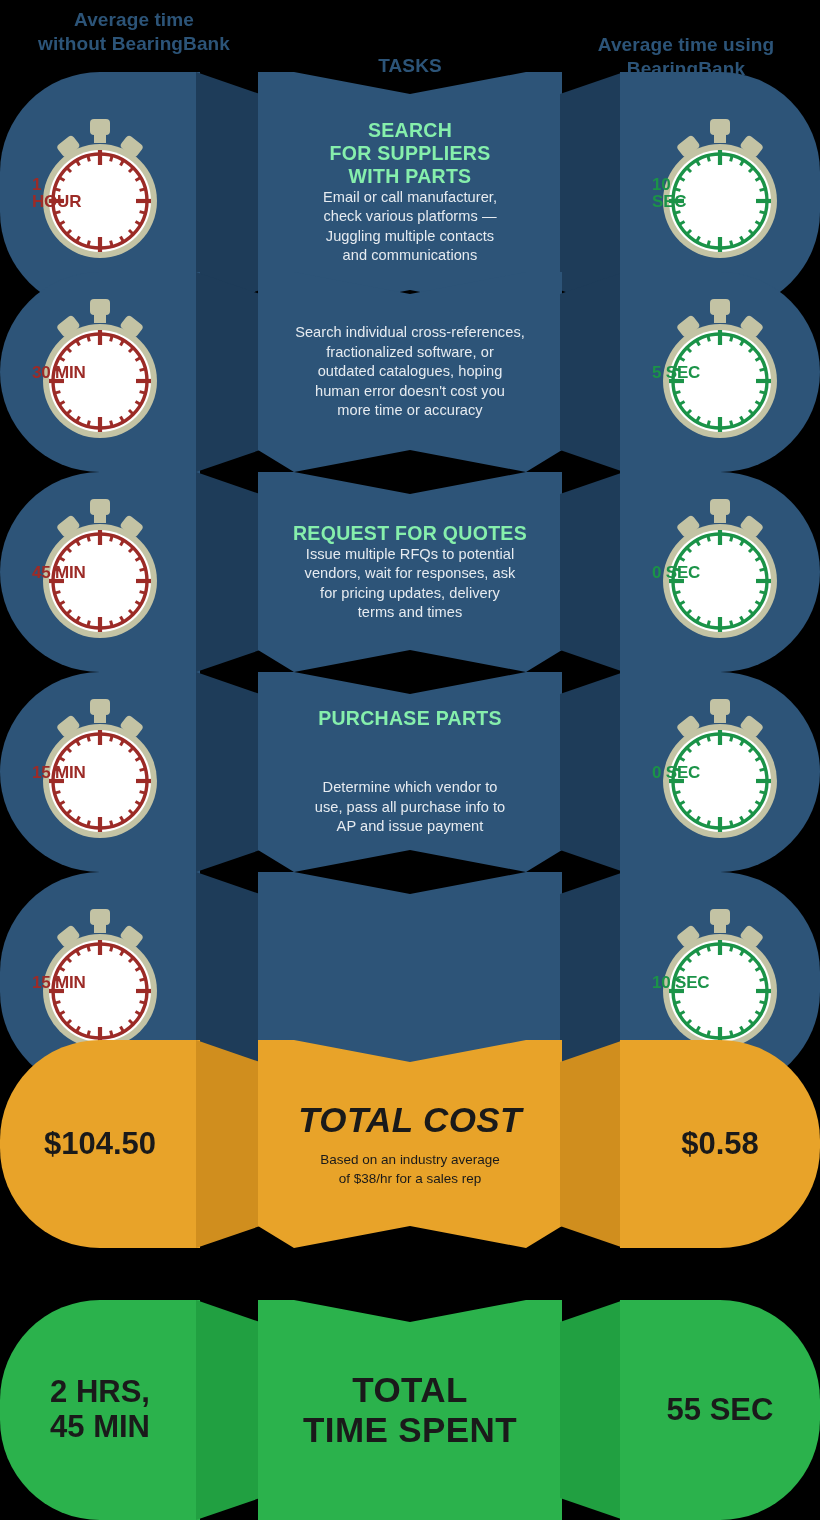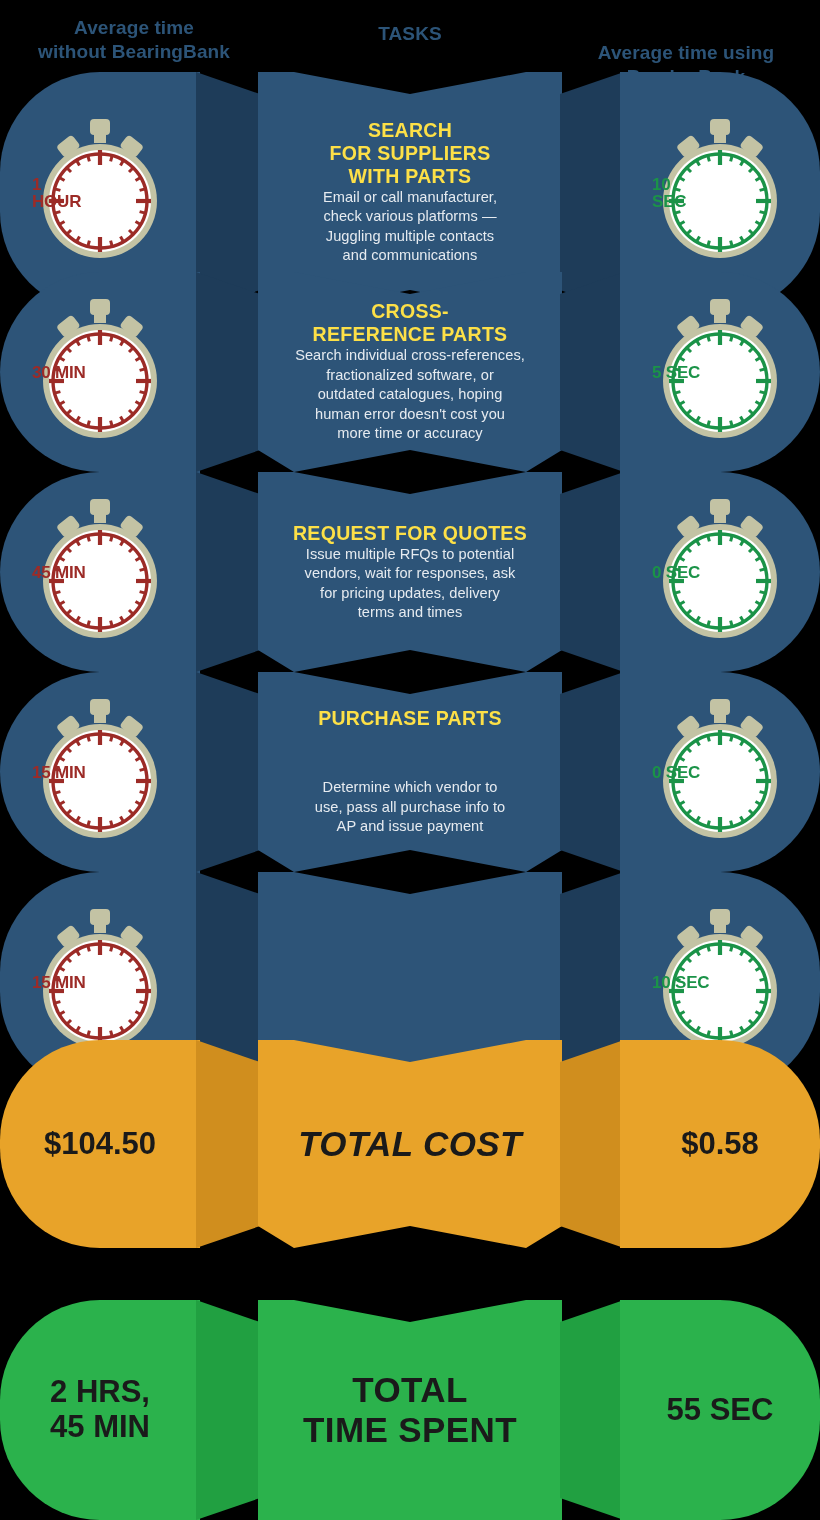--- a/index.html
+++ b/index.html
@@ -8,24 +8,24 @@
     background: #000000;
     font-family: "Liberation Sans", sans-serif;
     overflow: hidden;
   }
   #stage { position: relative; width: 820px; height: 1520px; background:#000; }
 
   
   .hdr {
     position: absolute; top: 0; height: 68px;
     color: #2C5478; font-weight: bold; font-size: 19px; line-height: 24px;
-    text-align: center; padding-top: 16px; letter-spacing: .1px;
+    text-align: center; padding-top: 8px; letter-spacing: .1px;
   }
   #hdr-left  { left: 0;   width: 268px; }
-  #hdr-mid   { left: 276px; width: 268px; padding-top:22px; }
+  #hdr-mid   { left: 276px; width: 268px; padding-top:22px;margin-top:32px; }
   #hdr-right { left: 552px; width: 268px; margin-top: 25px; }
 
   
   .row { position: absolute; left: 0; width: 820px; }
 
   
   .side {
     position: absolute; top: 0; width: 200px; height: 100%;
     display: flex; align-items: center; justify-content: center;
   }
@@ -61,21 +61,21 @@
     position: absolute; left: 0; right: 0; top: 50%;
     transform: translateY(-46%);
     font-weight: bold; font-size: 17px; line-height: 17px;
     letter-spacing: -0.2px;
   }
   .sw.red   .lbl { color: #9C2B27; }
   .sw.green .lbl { color: #1B9348; }
 
   
   .t-title {
-    color: #fde047; font-weight: bold; font-size: 19.5px;
+    color: #86efac; font-weight: bold; font-size: 19.5px;
     line-height: 23px; letter-spacing: .3px;
   }
   .t-desc {
     color: #E6EBF0; font-size: 14.6px; line-height: 19.5px;
     letter-spacing: .05px;
   }
 
   
   .sum-val {
     position: relative; z-index: 2;
@@ -221,21 +221,20 @@
               <line x1="32.49295844483802" y1="63.5" x2="27.296806022131385" y2="60.5" stroke="#9C2B27" stroke-width="3"></line>
               <line x1="39.008621971351545" y1="55.00862197135156" x2="34.76598128423226" y2="50.765981284232275" stroke="#9C2B27" stroke-width="3"></line>
               <line x1="47.499999999999986" y1="48.492958444838024" x2="44.49999999999998" y2="43.2968060221314" stroke="#9C2B27" stroke-width="3"></line>
               <line x1="57.38841915079665" y1="44.3970411221482" x2="55.83550488018153" y2="38.60148616441379" stroke="#9C2B27" stroke-width="3"></line>
   </svg>
             <div class="lbl">30 MIN</div>
           </div>
         </div>
         <div class="fold left" style="clip-path: polygon(0px 0px, 100% 22px, 100% calc(100% - 22px), 0px 100%);"></div>
         <div class="center" style="clip-path: polygon(0px 0px, 36px 0px, 50% 22px, calc(100% - 36px) 0px, 100% 0px, 100% calc(100% - 22px), calc(100% - 36px) 100%, 50% calc(100% - 22px), 36px 100%, 0px calc(100% - 22px));">
-          <div class="t-title">CROSS-<br>REFERENCE PARTS</div>
           <div class="t-desc">Search individual cross-references,<br>fractionalized software, or<br>outdated catalogues, hoping<br>human error doesn't cost you<br>more time or accuracy</div>
         </div>
         <div class="fold right" style="clip-path: polygon(100% 0px, 0px 22px, 0px calc(100% - 22px), 100% 100%);"></div>
         <div class="side right">
           <div class="cap"></div>
           <div class="sw green">
             <svg viewBox="0 0 136 150" xmlns="http://www.w3.org/2000/svg">
     <rect x="58" y="2" width="20" height="16" rx="4" fill="#C3C3A4"></rect>
     <rect x="62" y="12" width="12" height="14" fill="#C3C3A4"></rect>
     <rect x="26" y="22" width="20" height="15" rx="4" fill="#C3C3A4" transform="rotate(-38 36 29)"></rect>
@@ -529,20 +528,21 @@
         </div>
       </div>
       <div class="row" style="top: 1040px; height: 208px; --c: #E8A329; --cd: #D08E1E;">
         <div class="side left">
           <div class="cap"></div>
           <div class="sum-val" style="font-size: 31px;">$104.50</div>
         </div>
         <div class="fold left" style="clip-path: polygon(0px 0px, 100% 22px, 100% calc(100% - 22px), 0px 100%);"></div>
         <div class="center" style="clip-path: polygon(0px 0px, 36px 0px, 50% 22px, calc(100% - 36px) 0px, 100% 0px, 100% calc(100% - 22px), calc(100% - 36px) 100%, 50% calc(100% - 22px), 36px 100%, 0px calc(100% - 22px));">
           <div class="sum-title" style="font-size: 35px; line-height: 1.15; font-style: italic;">TOTAL COST</div>
+          <div class="sum-sub">Based on an industry average<br>of $38/hr for a sales rep</div>
         </div>
         <div class="fold right" style="clip-path: polygon(100% 0px, 0px 22px, 0px calc(100% - 22px), 100% 100%);"></div>
         <div class="side right">
           <div class="cap"></div>
           <div class="sum-val" style="font-size: 31px;">$0.58</div>
         </div>
       </div>
       <div class="row" style="top: 1300px; height: 220px; --c: #2BB24C; --cd: #21A041;">
         <div class="side left">
           <div class="cap"></div>

